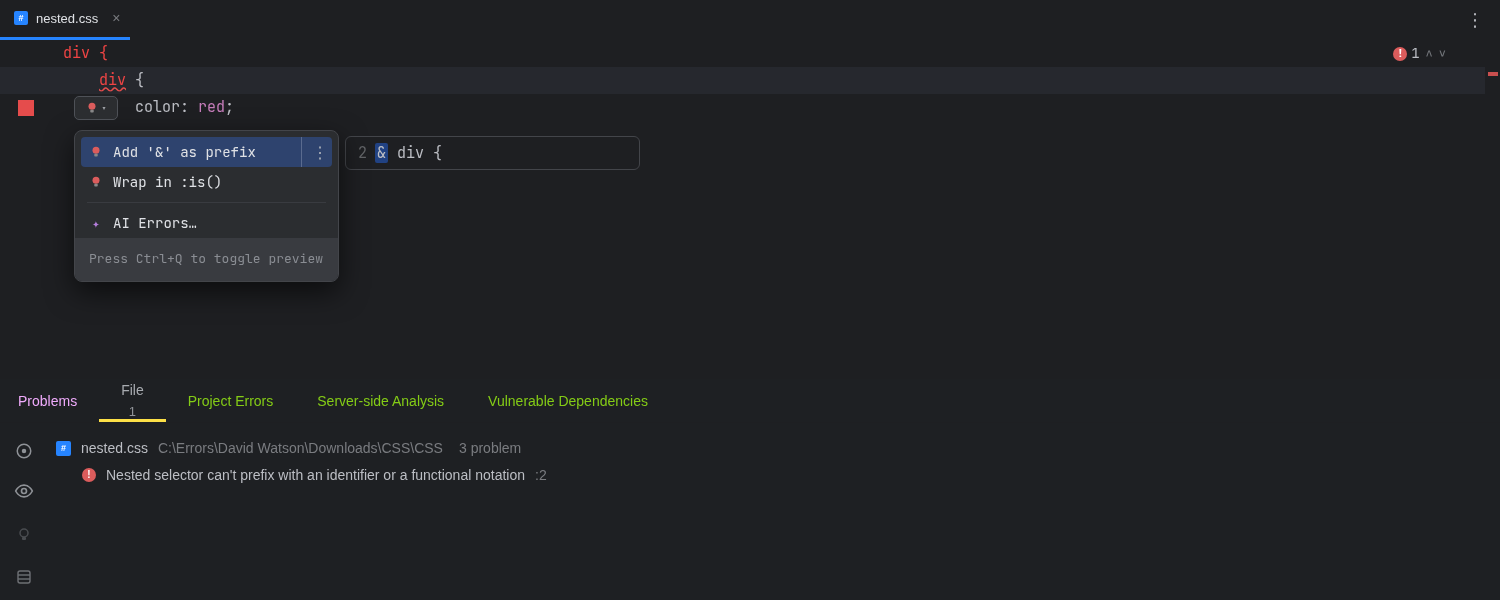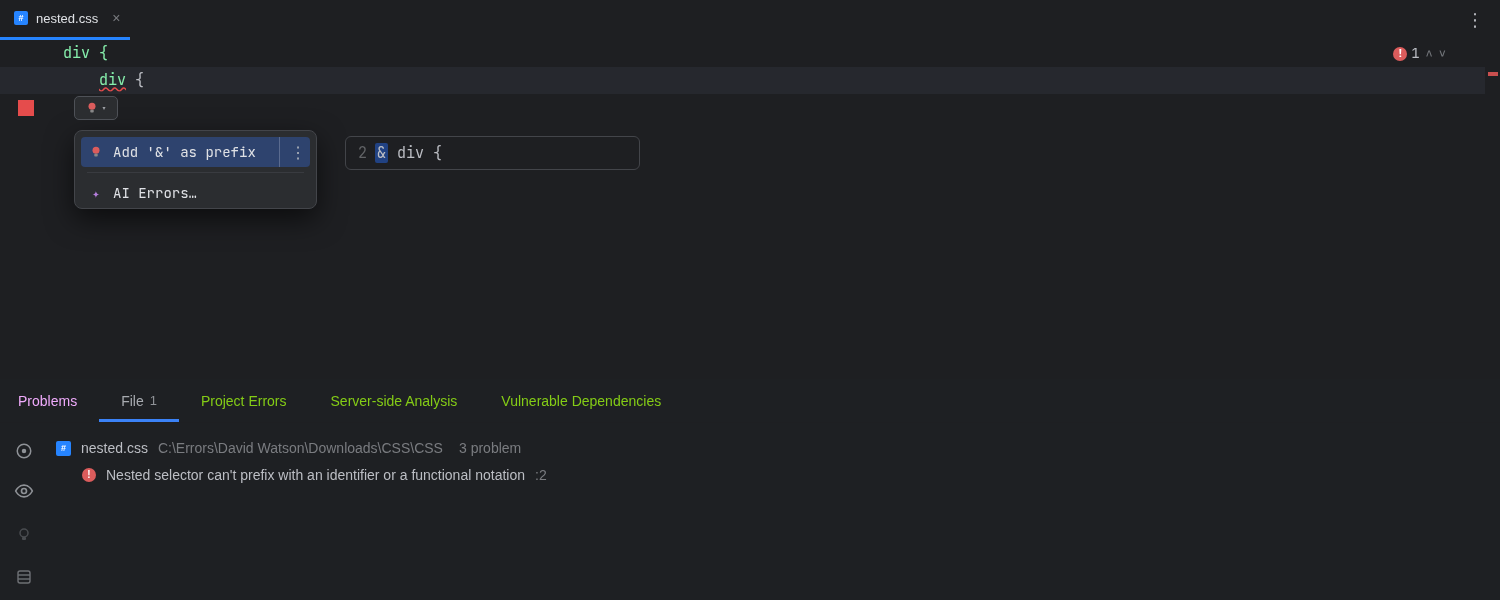--- a/index.html
+++ b/index.html
@@ -77,21 +77,21 @@
     height: 27px;
     padding-left: 8px;
     white-space: pre;
   }
   .line-highlight {
     position: absolute;
     left: 0; right: 15px;
     height: 27px;
     background: #26282e;
   }
-  .code-line .tok-sel { color: #86efac; }
+  .code-line .tok-sel { color: #ef4444; }
   .code-line .tok-brace { color: #bcbec4; }
   .code-line .tok-prop { color: #bcbec4; }
   .code-line .tok-val { color: #c77dbb; }
   .code-line .tok-punc { color: #bcbec4; }
   .tok-err { text-decoration: underline wavy #e54c4c; text-decoration-skip-ink: none;}
 
   
   .err-badge {
     position: absolute; right: 54px; top: 0px;
     height: 27px;
@@ -129,21 +129,21 @@
     display: flex; align-items: center; justify-content: center;
     gap: 2px;
     cursor: pointer;
     z-index: 60;
   }
 
   
   .intention-popup {
     position: absolute;
     left: 74px;
-    width: 243px;
+    width: 265px;
     background: #2b2d30;
     border: 1px solid #43454a;
     border-radius: 8px;
     box-shadow: 0 10px 28px rgba(0,0,0,0.6);
     overflow: hidden;
     z-index: 50;
     padding: 6px 0 0 0;
   }
   .intention-row {
     height: 30px;
@@ -211,21 +211,21 @@
   .panel-tab {
     padding: 0 22px;
     height: 100%;
     display: flex; align-items: center; gap: 6px;
     color: #84cc16;
     cursor: pointer;
   }
   .panel-tab.active { color: #f0abfc; }
   .panel-tab.badge-tab { color: #a8abb0; }
   .panel-tab .badge-num { color: #8f9297; font-size: 13px; }
-  .panel-tab.underlined { border-bottom: 3px solid #3b82f6; padding-top:3px; }
+  .panel-tab.underlined { border-bottom: 3px solid #fde047; padding-top:3px;flex-direction:column; }
   .panel-body {
     position: absolute;
     left: 0; right: 0; top: 44px; bottom: 0;
     display: flex;
   }
   .panel-sidebar {
     width: 48px;
     display: flex; flex-direction: column;
     align-items: center;
     gap: 14px;
@@ -281,20 +281,21 @@
   <div class="editor-body">
     <div class="gutter-strip">
       <div class="gutter-marker" style="top:60px;"></div>
     </div>
 
     <div class="line-highlight" style="top:27px; left:0px;"></div>
 
     <div class="code-area">
       <div class="code-line"><span class="tok-sel">div {</span></div>
       <div class="code-line"><span>    </span><span class="tok-sel tok-err">div</span><span class="tok-brace"> {</span></div>
+      <div class="code-line"><span>        </span><span class="tok-prop">color</span><span class="tok-punc">: </span><span class="tok-val">red</span><span class="tok-punc">;</span></div>
     </div>
 
     <div class="err-badge">
       <span class="dot">!</span>
       <span>1</span>
       <span class="nav">∧</span>
       <span class="nav">∨</span>
     </div>
 
     <div class="scrollbar-track">
@@ -311,25 +312,33 @@
 
     <div class="intention-popup" style="top:90px;">
       <div class="intention-row selected">
         <svg class="bulb-red" viewBox="0 0 16 16">
             <circle cx="8" cy="6" r="4" fill="#db5c5c"></circle>
             <rect x="6" y="10" width="4" height="3" rx="1" fill="#888"></rect>
           </svg>
         <span>Add '&amp;' as prefix</span>
         <span class="more-v">⋮</span>
       </div>
+      <div class="intention-row">
+        <svg class="bulb-red" viewBox="0 0 16 16">
+            <circle cx="8" cy="6" r="4" fill="#db5c5c"></circle>
+            <rect x="6" y="10" width="4" height="3" rx="1" fill="#888"></rect>
+          </svg>
+        <span>Wrap in :is()</span>
+      </div>
       <div class="intention-sep"></div>
       <div class="intention-row">
         <span class="ai-icon">✦</span>
         <span>AI Errors…</span>
       </div>
+      <div class="intention-hint">Press Ctrl+Q to toggle preview</div>
     </div>
 
     <div class="preview-box" style="left:345px; top:96px;">
       <span class="ln">2</span>
       <span>
         <span class="amp">&amp;</span><span class="tok-sel"> div </span><span class="tok-brace">{</span>
       </span>
     </div>
 
   </div>

